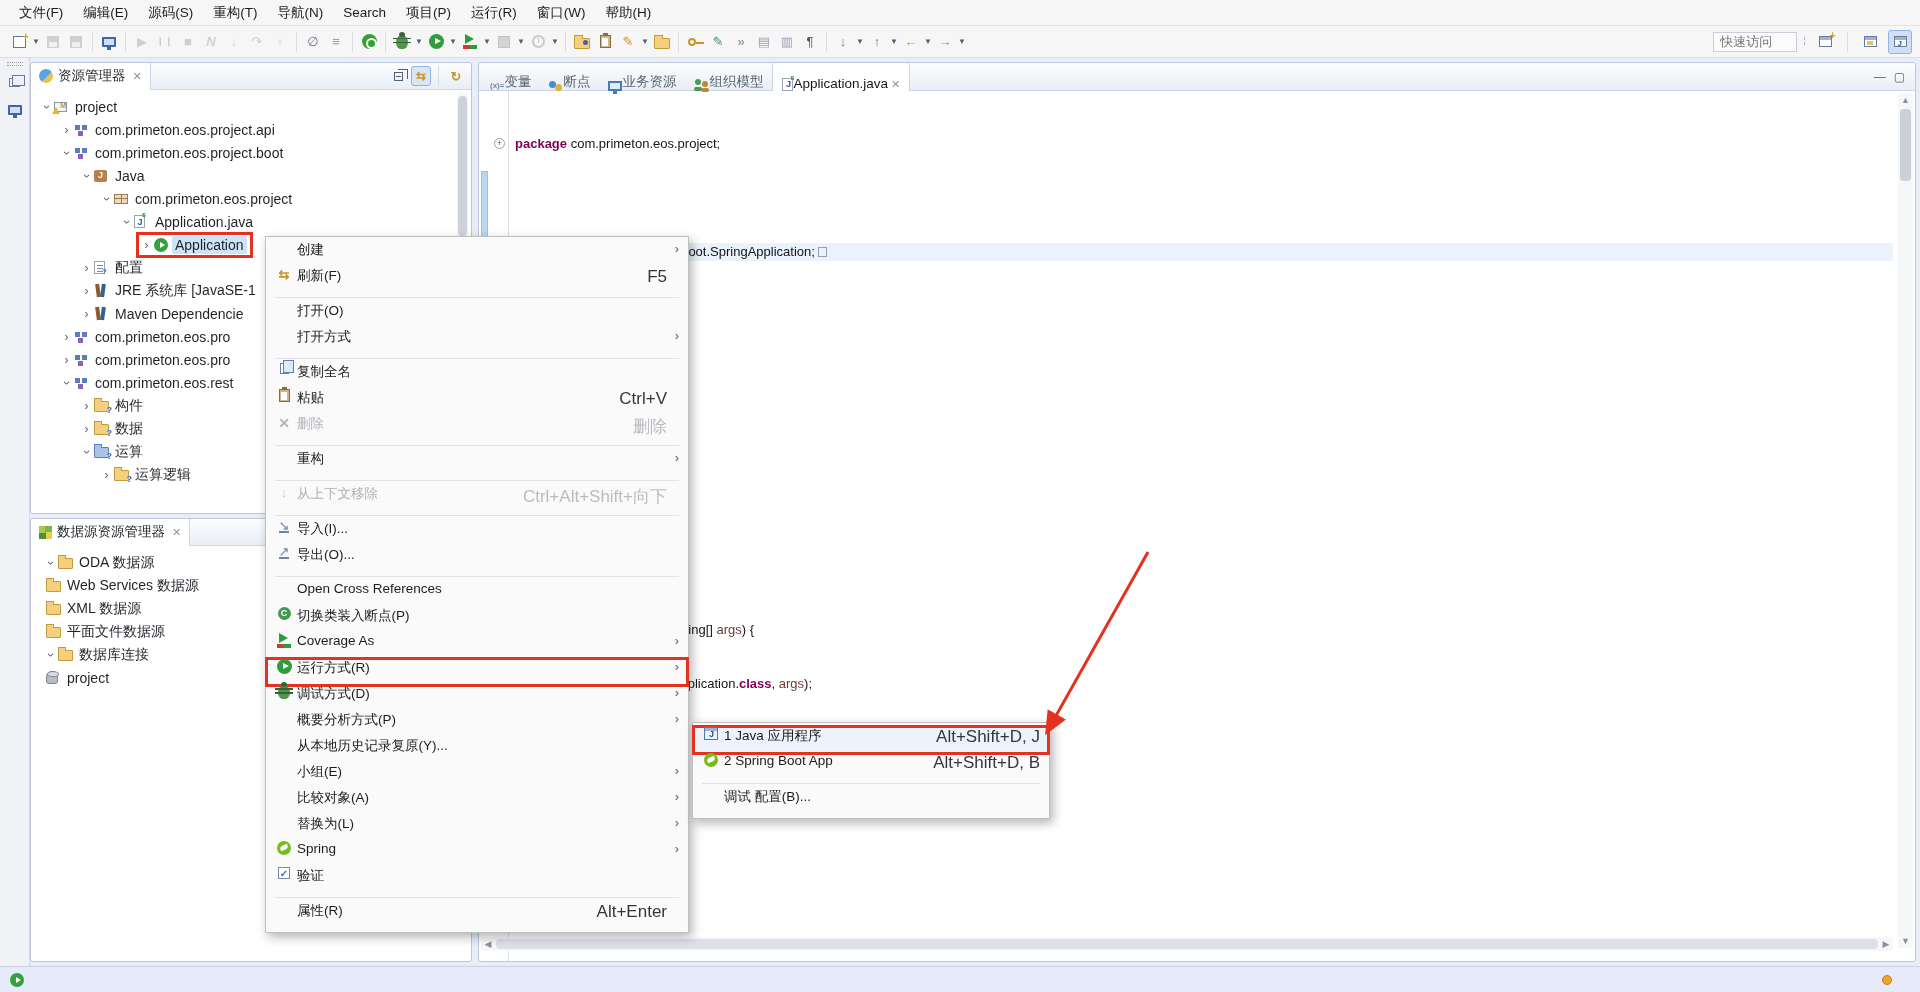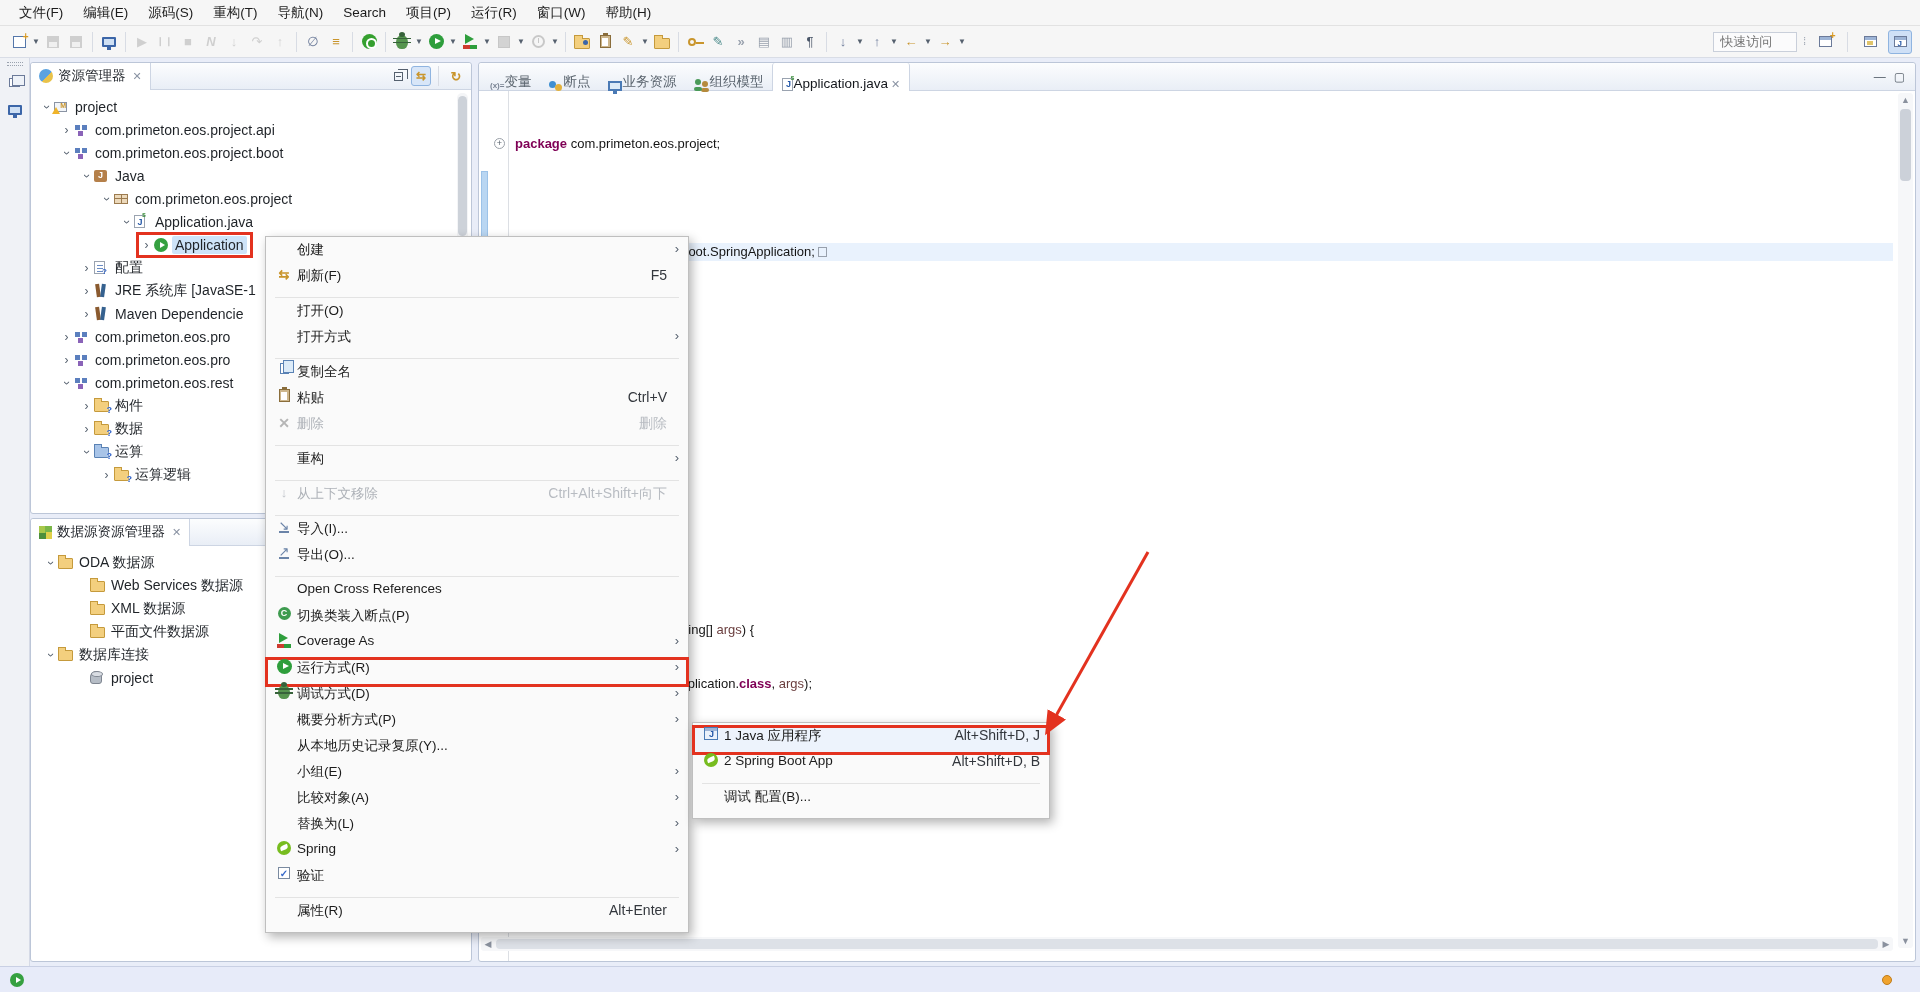--- a/index.html
+++ b/index.html
@@ -84,21 +84,21 @@
 
   
   .tree{padding-top:5px;font-size:14px;color:#1f2328}
   .trow{height:23px;display:flex;align-items:center}
   .chev{width:15px;flex:0 0 15px;color:#55606e;font-size:12px;text-align:center;line-height:1}
   .chev.exp{transform:rotate(90deg)}
   .ticon{width:18px;height:16px;flex:0 0 18px;position:relative;display:flex;align-items:center;justify-content:flex-start}
   .tlabel{white-space:nowrap;padding:1px 3px}
   .sel .tlabel{background:#cde3f8;border-radius:2px}
   .lvl0{padding-left:8px}.lvl1{padding-left:28px}.lvl2{padding-left:48px}.lvl3{padding-left:68px}.lvl4{padding-left:88px}.lvl5{padding-left:108px}
-  .dlvl0{padding-left:12px}.dlvl1{padding-left:44px}
+  .dlvl0{padding-left:12px}.dlvl1{}
   
   .i-maven{width:13px;height:10px;border:1px solid #8a93a3;background:#f2f5f9;position:relative}
   .i-maven::before{content:"M";position:absolute;right:0;top:-1px;font-size:7px;font-weight:bold;color:#c9952c}
   .i-maven::after{content:"";position:absolute;left:-3px;bottom:-3px;border-left:4px solid transparent;border-right:4px solid transparent;border-bottom:7px solid #f0b429}
   .i-module{width:14px;height:12px;position:relative}
   .i-module::before{content:"";position:absolute;left:1px;top:1px;width:5px;height:5px;background:#5b7fbe;box-shadow:7px 0 0 #5b7fbe,3px 6px 0 #8a63b8}
   .i-javasrc{width:13px;height:12px;background:#b5804a;border-radius:2px;position:relative}
   .i-javasrc::after{content:"J";position:absolute;left:4px;top:0;color:#fff;font-size:9px;font-weight:bold}
   .i-pkg{width:14px;height:10px;border:1px solid #9c7b4f;background:linear-gradient(#9c7b4f,#9c7b4f) 50% 50%/100% 1px no-repeat,linear-gradient(#9c7b4f,#9c7b4f) 50% 50%/1px 100% no-repeat,#ecd9bb}
   .i-jfile{width:11px;height:13px;border:1px solid #9aa3b0;background:#fff;position:relative}
@@ -169,21 +169,21 @@
 
   
   .menu{position:absolute;background:#fafafa;border:1px solid #bfbfbf;box-shadow:3px 4px 10px rgba(0,0,0,.3);padding:4px 1px;z-index:50}
   #ctxmenu{left:265px;top:236px;width:424px}
   #ctxsub{left:692px;top:722px;width:358px;z-index:60}
   .mi{height:26px;display:flex;align-items:flex-start;font-size:13.5px;color:#1c1c1c;padding:0 6px 0 4px;position:relative}
   .mi.disd{color:#aeb2b8}
   .mi.hl{background:#edf3fc}
   .mic{width:26px;flex:0 0 26px;display:flex;align-items:center;justify-content:center}
   .mlabel{flex:1;white-space:nowrap}
-  .msc{font-size:14px;color:#33373d;margin-right:14px;white-space:nowrap}
+  .msc{font-size:17px;color:#33373d;margin-right:14px;white-space:nowrap}
   .mi.disd .msc{color:#b8bcc2}
   .marr{position:absolute;right:8px;color:#55606e;font-size:13px}
   .msep{height:1px;background:#e3e3e3;margin:4px 8px}
   #ctxsub .mi{height:26px}
   
   .ic-refresh{color:#c9952c;font-size:13px;font-weight:bold}
   .ic-copy{width:9px;height:11px;border:1px solid #adb3bb;background:#fff;position:relative}
   .ic-copy::after{content:"";position:absolute;left:2px;top:-4px;width:9px;height:11px;border:1px solid #adb3bb;background:#f2f4f6}
   .ic-copyq{width:9px;height:11px;border:1px solid #5a82b4;background:#fff;position:relative}
   .ic-copyq::after{content:"";position:absolute;left:2px;top:-4px;width:9px;height:11px;border:1px solid #5a82b4;background:#dcebf8}

